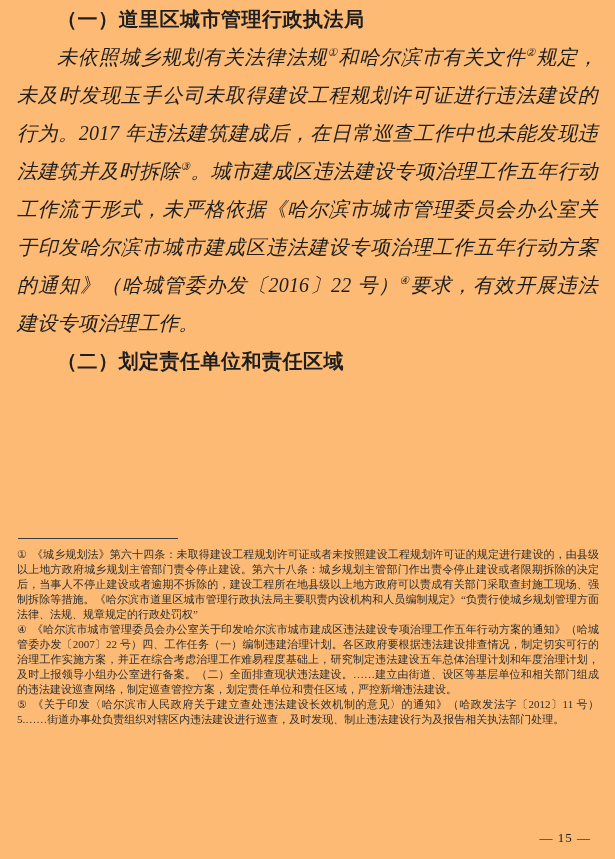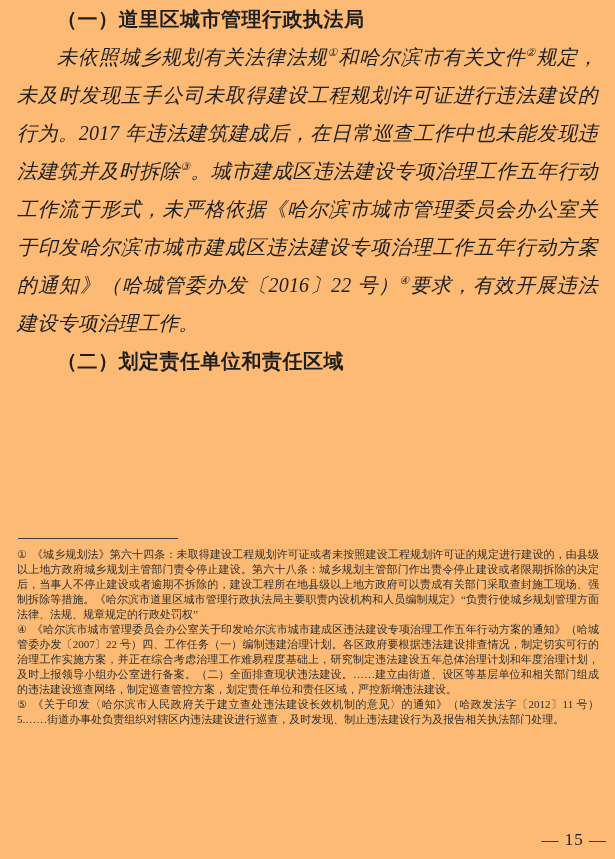--- a/index.html
+++ b/index.html
@@ -26,22 +26,22 @@
     position:absolute;left:18px;top:538px;width:160px;
     border-top:1.5px solid #3c3c3c;height:0;
   }
   .footnotes{position:absolute;left:17px;top:547px;width:582px;}
   .footnote{
     font-size:11px;line-height:15px;text-align:justify;
     color:#2e2e2e;
   }
   .fn-marker{margin-right:5px;}
   .pagenum{
-    position:absolute;top:830px;right:8px;
-    font-size:17px;letter-spacing:1px;color:#1a1a1a;
+    position:absolute;top:830px;right:24px;
+    font-size:13px;letter-spacing:1px;color:#1a1a1a;
   }
 </style>
 </head>
 <body>
 
 <div class="page">
 
   <div class="content">
 
     <h3 class="heading">（一）道里区城市管理行政执法局</h3>

